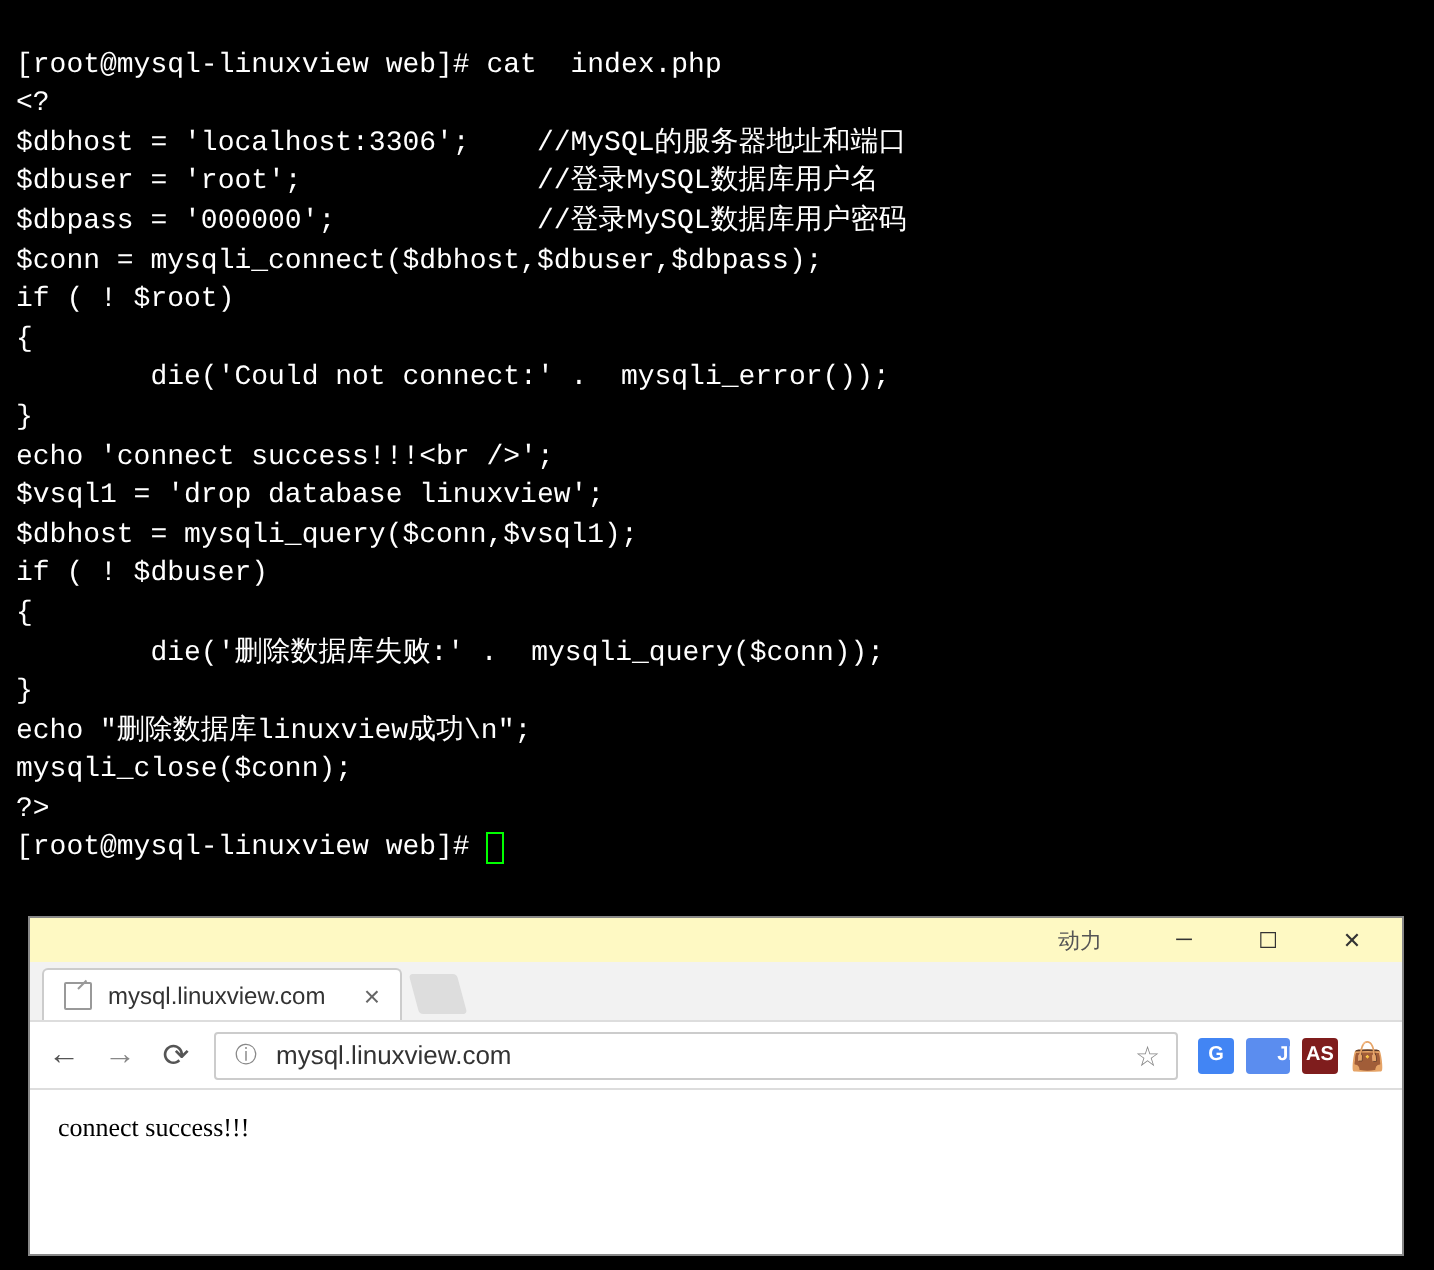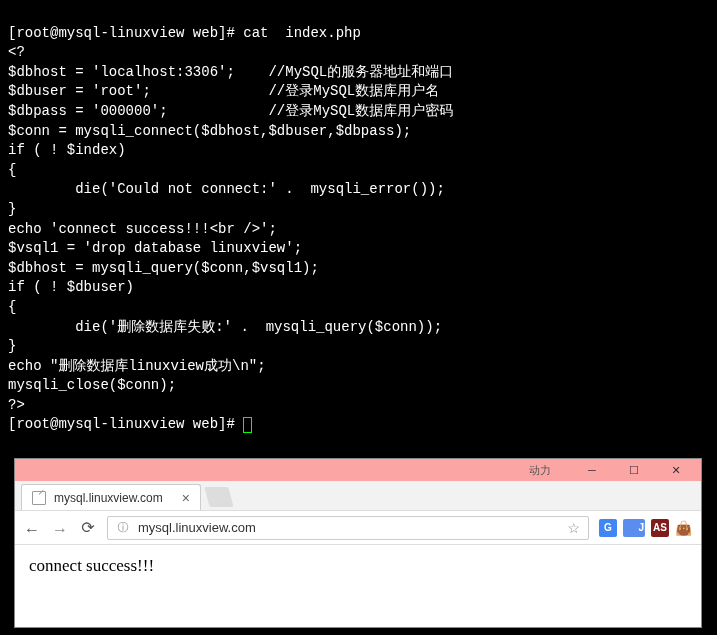--- a/index.html
+++ b/index.html
@@ -36,21 +36,21 @@
       left: 14px;
       width: 688px;
       height: 170px;
       background: #fff;
       border: 1px solid #888;
       box-shadow: 0 2px 10px rgba(0,0,0,0.3);
       font-family: "Segoe UI", Arial, sans-serif;
     }
     .titlebar {
       height: 22px;
-      background: #fca5a5;
+      background: #fef9c3;
       display: flex;
       justify-content: flex-end;
       align-items: center;
       padding: 0 4px;
       border-bottom: none;
     }
     .titlebar-text {
       font-size: 11px;
       color: #555;
       margin-right: auto;
@@ -184,36 +184,36 @@
       border-radius: 2px;
     }
     .ext-translate { background: #4285f4; color: #fff; font-weight: bold; }
     .ext-jh { background: #5b8def; color: #fff; font-weight: bold; padding-left: 22px; }
     .ext-as { background: #7f1d1d; color: #fff; font-weight: bold; }
     .ext-jar { font-size: 14px; }
     
     .page-content {
       padding: 10px 14px;
       font-family: "Times New Roman", serif;
-      font-size: 17px;
+      font-size: 13px;
       color: #000;
       line-height: 1.35;
     }
   </style>
 </head>
 <body>
 
 <div class="terminal">
 <span>[root@mysql-linuxview web]# cat  index.php</span>
 <span>&lt;?</span>
 <span>$dbhost = 'localhost:3306';    //MySQL的服务器地址和端口</span>
 <span>$dbuser = 'root';              //登录MySQL数据库用户名</span>
 <span>$dbpass = '000000';            //登录MySQL数据库用户密码</span>
 <span>$conn = mysqli_connect($dbhost,$dbuser,$dbpass);</span>
-<span>if ( ! $index)</span>
+<span>if ( ! $root)</span>
 <span>{</span>
 <span>        die('Could not connect:' .  mysqli_error());</span>
 <span>}</span>
 <span>echo 'connect success!!!&lt;br /&gt;';</span>
 <span>$vsql1 = 'drop database linuxview';</span>
 <span>$dbhost = mysqli_query($conn,$vsql1);</span>
 <span>if ( ! $dbuser)</span>
 <span>{</span>
 <span>        die('删除数据库失败:' .  mysqli_query($conn));</span>
 <span>}</span>

